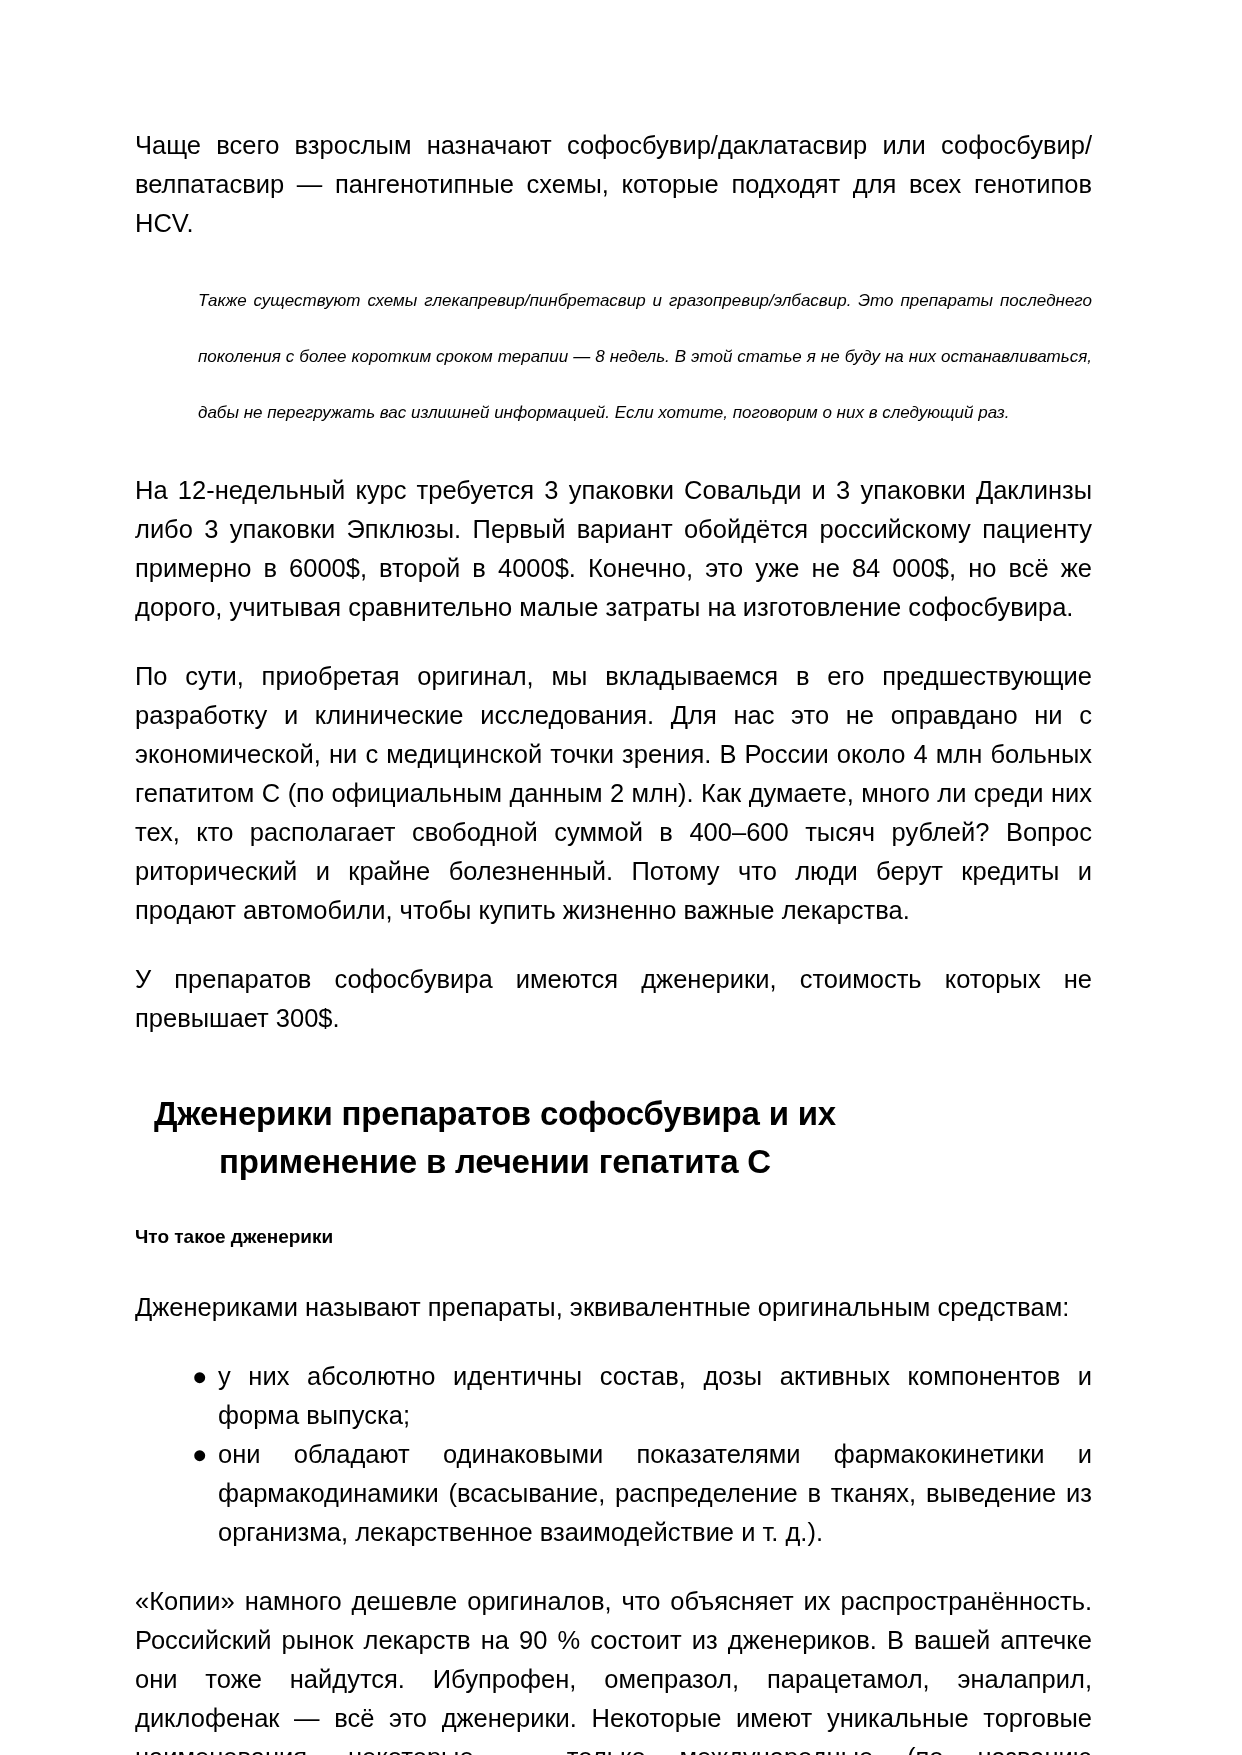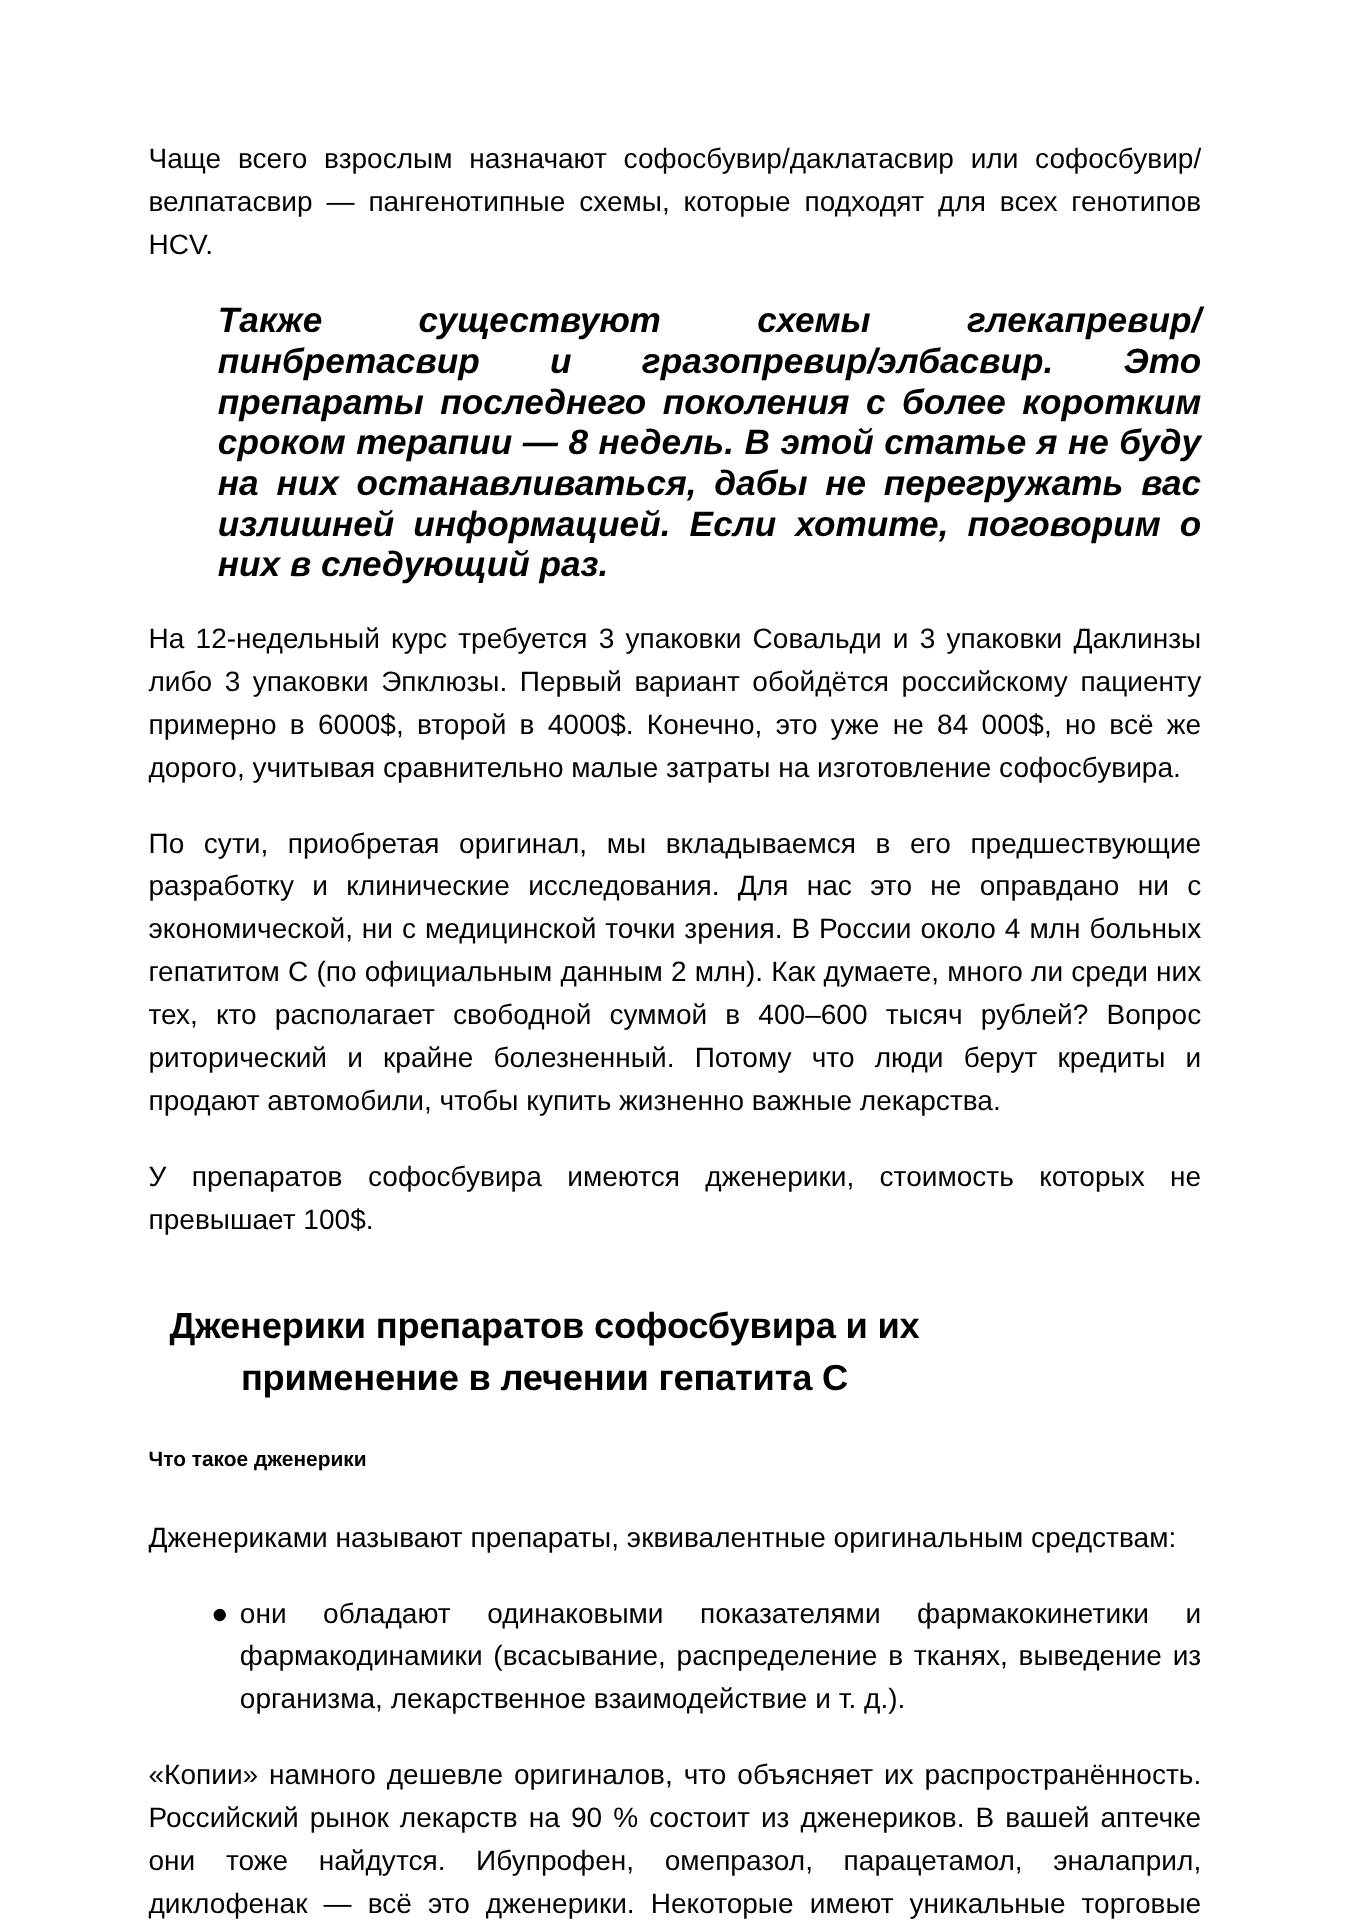--- a/index.html
+++ b/index.html
@@ -33,26 +33,25 @@
     text-align: justify;
     text-justify: inter-word;
     letter-spacing: 0;
   }
   p.body-text:last-child {
     margin-bottom: 0;
   }
   .quote {
     margin: 30px 0 30px 0;
     padding-left: 63px;
-    font-size: 32px;
-    line-height: 37px;
+    font-size: 17px;
+    line-height: 56px;
     font-style: italic;
     text-align: justify;
     text-justify: inter-word;
-    font-weight: bold;
   }
   h1.doc-heading {
     margin: 52px 0 34px 0;
     font-size: 33px;
     line-height: 48px;
     font-weight: bold;
     text-align: center;
     letter-spacing: -0.2px;
     max-width: 720px;
   }
@@ -93,31 +92,32 @@
 
     <p class="body-text">Чаще всего взрослым назначают софосбувир/даклатасвир или софосбувир/велпатасвир — пангенотипные схемы, которые подходят для всех генотипов HCV.</p>
 
     <div class="quote">Также существуют схемы глекапревир/пинбретасвир и гразопревир/элбасвир. Это препараты последнего поколения с более коротким сроком терапии — 8 недель. В этой статье я не буду на них останавливаться, дабы не перегружать вас излишней информацией. Если хотите, поговорим о них в следующий раз.</div>
 
     <p class="body-text">На 12-недельный курс требуется 3 упаковки Совальди и 3 упаковки Даклинзы либо 3 упаковки Эпклюзы. Первый вариант обойдётся российскому пациенту примерно в 6000$, второй в 4000$. Конечно, это уже не 84 000$, но всё же дорого, учитывая сравнительно малые затраты на изготовление софосбувира.</p>
 
     <p class="body-text">По сути, приобретая оригинал, мы вкладываемся в его предшествующие разработку и клинические исследования. Для нас это не оправдано ни с экономической, ни с медицинской точки зрения. В России около 4 млн больных гепатитом С (по официальным данным 2 млн). Как думаете, много ли среди них тех, кто располагает свободной суммой в 400–600 тысяч рублей? Вопрос риторический и крайне болезненный. Потому что люди берут кредиты и продают автомобили, чтобы купить жизненно важные лекарства.</p>
 
 
-    <p class="body-text">У препаратов софосбувира имеются дженерики, стоимость которых не превышает 100$.</p>
+    <p class="body-text">У препаратов софосбувира имеются дженерики, стоимость которых не превышает 300$.</p>
 
     <h1 class="doc-heading">Дженерики препаратов софосбувира и их применение в лечении гепатита С</h1>
 
     <h2 class="doc-subheading">Что такое дженерики</h2>
 
     <p class="body-text">Дженериками называют препараты, эквивалентные оригинальным средствам:</p>
 
     <ul class="bullet-list">
       <li>
         <span class="bullet-marker">●</span>
+        <span>у них абсолютно идентичны состав, дозы активных компонентов и форма выпуска;</span>
       </li>
       <li>
         <span class="bullet-marker">●</span>
         <span>они обладают одинаковыми показателями фармакокинетики и фармакодинамики (всасывание, распределение в тканях, выведение из организма, лекарственное взаимодействие и т. д.).</span>
       </li>
     </ul>
 
     <p class="body-text">«Копии» намного дешевле оригиналов, что объясняет их распространённость. Российский рынок лекарств на 90 % состоит из дженериков. В вашей аптечке они тоже найдутся. Ибупрофен, омепразол, парацетамол, эналаприл, диклофенак — всё это дженерики. Некоторые имеют уникальные торговые наименования, некоторые — только международные (по названию действующего вещества; МНН).</p>
 
   </div>

